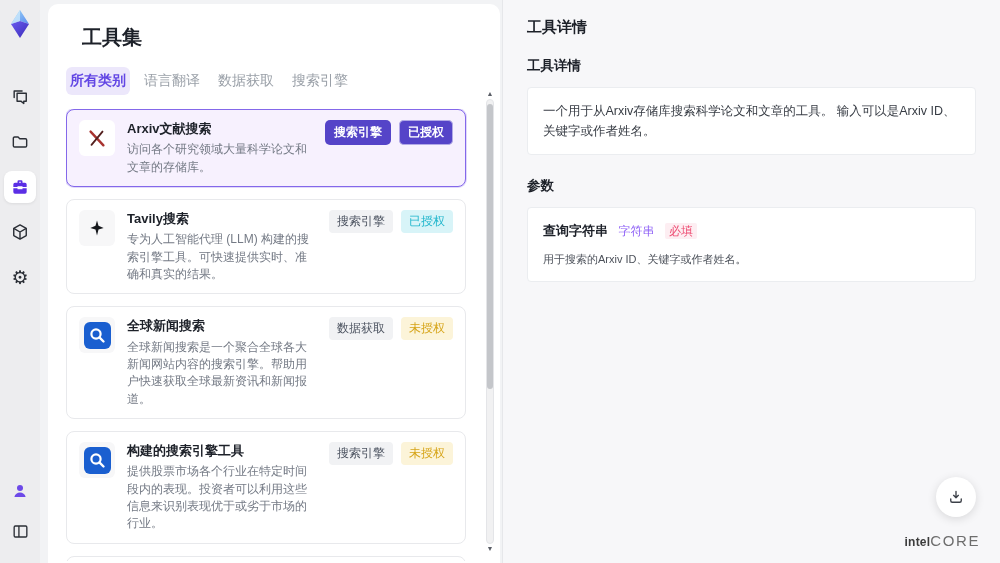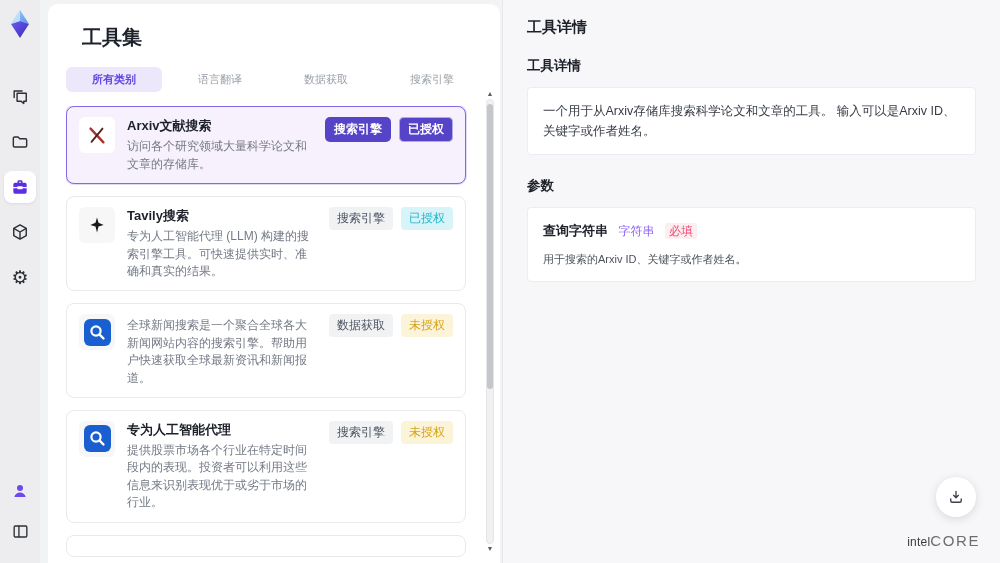--- a/index.html
+++ b/index.html
@@ -12,21 +12,21 @@
   .rail-nav { display:flex; flex-direction:column; align-items:center; margin-top:42px; gap:13px; }
   .rail-item { width:32px; height:32px; display:grid; place-items:center; border-radius:8px; cursor:pointer; }
   .rail-item.active { background:#ffffff; box-shadow:0 1px 3px rgba(0,0,0,.08); }
   .rail-bottom { margin-top:auto; display:flex; flex-direction:column; align-items:center; gap:8px; margin-bottom:16px; }
   .gear-glyph { font-size:19px; color:#2b2f36; line-height:1; }
 
   
   .left-panel { position:absolute; left:48px; top:4px; width:452px; height:559px; background:#ffffff; border-radius:10px 10px 0 0; padding:14px 20px 0 18px; }
   .panel-title { font-size:20px; font-weight:bold; margin:6px 0 16px 16px; }
   .tabs { display:flex; align-items:center; gap:10px; margin-bottom:14px; }
-  .tab { font-size:11px; color:#9aa0a8; padding:5px 26px; border-radius:6px; cursor:pointer; white-space:nowrap; }
+  .tab { font-size:14px; color:#9aa0a8; padding:5px 4px; border-radius:6px; cursor:pointer; white-space:nowrap; }
   .tab.selected { background:#ece7fb; color:#6246e4; font-weight:bold; }
 
   .tool-list { height:452px; overflow:hidden; padding-right:14px; }
   .tool-card { display:flex; gap:12px; border:1px solid #e8e9ec; border-radius:8px; padding:10px 12px; margin-bottom:12px; background:#fff; cursor:pointer; }
   .tool-card.selected { border:1.5px solid #8468ea; background:#f7f1fe; box-shadow:0 0 0 1px rgba(132,104,234,.25); }
   .tool-icon { flex:none; width:36px; height:36px; border-radius:6px; background:#f7f7f8; display:grid; place-items:center; }
   .tool-card.selected .tool-icon { background:#ffffff; }
   .tool-body { flex:1; min-width:0; }
   .tool-name { font-size:13px; font-weight:bold; color:#1d2129; line-height:1.4; }
   .tool-desc { font-size:12px; color:#747a85; line-height:1.45; margin-top:3px; }
@@ -50,21 +50,21 @@
   .section-heading { font-size:13.5px; font-weight:bold; margin-bottom:12px; }
   .detail-box { background:#ffffff; border:1px solid #ebedf0; border-radius:4px; padding:13px 15px; font-size:12.5px; color:#383d45; line-height:1.6; margin-bottom:22px; }
   .param-name { font-size:13px; font-weight:bold; color:#1d2129; }
   .param-type { font-size:12px; color:#8b5cf6; margin-left:7px; }
   .param-required { font-size:12px; color:#ee4d73; background:#fdeef2; padding:1px 4px; border-radius:2px; margin-left:7px; }
   .param-desc { font-size:11px; color:#4c515a; margin-top:9px; }
 
   
   .download-btn { position:absolute; right:24px; bottom:46px; width:40px; height:40px; border-radius:50%; background:#fff; box-shadow:0 2px 10px rgba(0,0,0,.13); display:grid; place-items:center; cursor:pointer; }
   .intel-brand { position:absolute; right:20px; bottom:14px; font-size:12px; color:#3c3c3c; user-select:none; }
-  .intel-brand .b1 { font-weight:normal; letter-spacing:.2px; }
+  .intel-brand .b1 { font-weight:bold; letter-spacing:.2px; }
   .intel-brand .b2 { font-weight:400; color:#6d6d6d; letter-spacing:1.6px; font-size:15px; text-transform:uppercase; margin-left:0; }
 </style>
 </head>
 <body>
 
 <div class="rail">
   <svg class="logo" viewBox="0 0 30 30">
     <defs>
       <linearGradient id="lg1" x1="0" y1="0" x2="1" y2="1">
         <stop offset="0" stop-color="#9fd8f5"></stop>
@@ -166,37 +166,38 @@
       </div>
       <div class="tool-card">
         <span class="tool-icon">
           <svg width="27" height="27" viewBox="0 0 27 27">
             <rect x="0" y="0" width="27" height="27" rx="6" fill="#1a5fd0"></rect>
             <circle cx="12" cy="12" r="4.6" fill="none" stroke="#ffffff" stroke-width="2.2"></circle>
             <path d="M15.4 15.4 19.5 19.5" stroke="#ffffff" stroke-width="2.4" stroke-linecap="round"></path>
           </svg>
         </span>
         <div class="tool-body">
+          <div class="tool-name">全球新闻搜索</div>
           <div class="tool-desc">全球新闻搜索是一个聚合全球各大新闻网站内容的搜索引擎。帮助用户快速获取全球最新资讯和新闻报道。</div>
         </div>
         <div class="tool-badges">
           <span class="badge gray">数据获取</span>
           <span class="badge yellow">未授权</span>
         </div>
       </div>
       <div class="tool-card">
         <span class="tool-icon">
           <svg width="27" height="27" viewBox="0 0 27 27">
             <rect x="0" y="0" width="27" height="27" rx="6" fill="#1a5fd0"></rect>
             <circle cx="12" cy="12" r="4.6" fill="none" stroke="#ffffff" stroke-width="2.2"></circle>
             <path d="M15.4 15.4 19.5 19.5" stroke="#ffffff" stroke-width="2.4" stroke-linecap="round"></path>
           </svg>
         </span>
         <div class="tool-body">
-          <div class="tool-name">专为人工智能代理</div>
+          <div class="tool-name">构建的搜索引擎工具</div>
           <div class="tool-desc">提供股票市场各个行业在特定时间段内的表现。投资者可以利用这些信息来识别表现优于或劣于市场的行业。</div>
         </div>
         <div class="tool-badges">
           <span class="badge gray">搜索引擎</span>
           <span class="badge yellow">未授权</span>
         </div>
       </div>
       <div class="tool-card"></div>
     </div>
 

